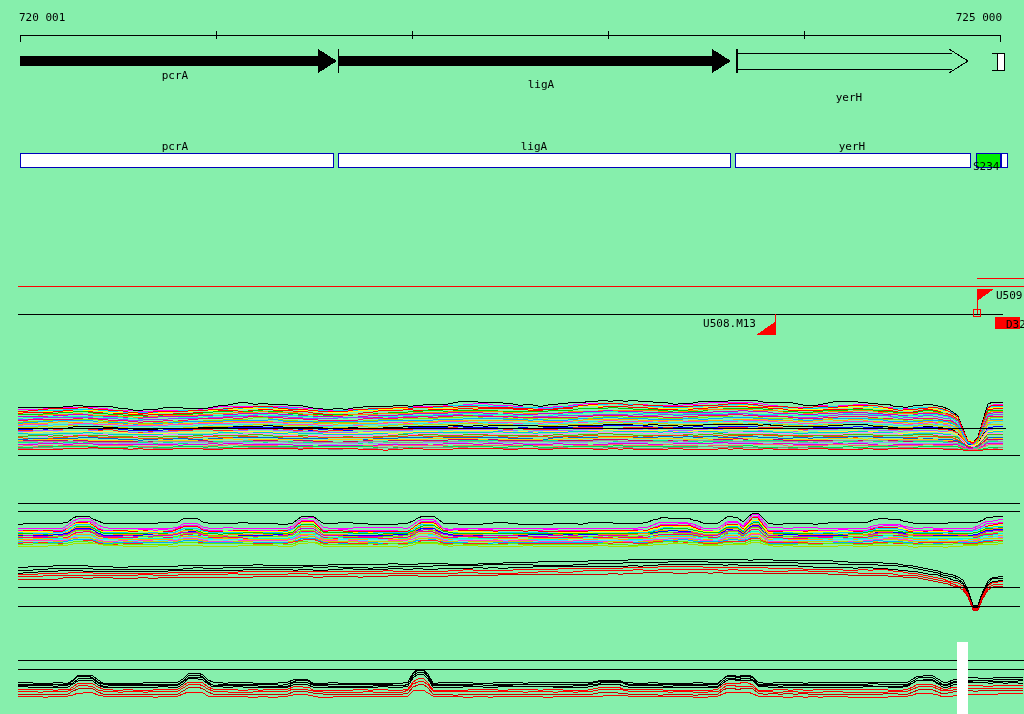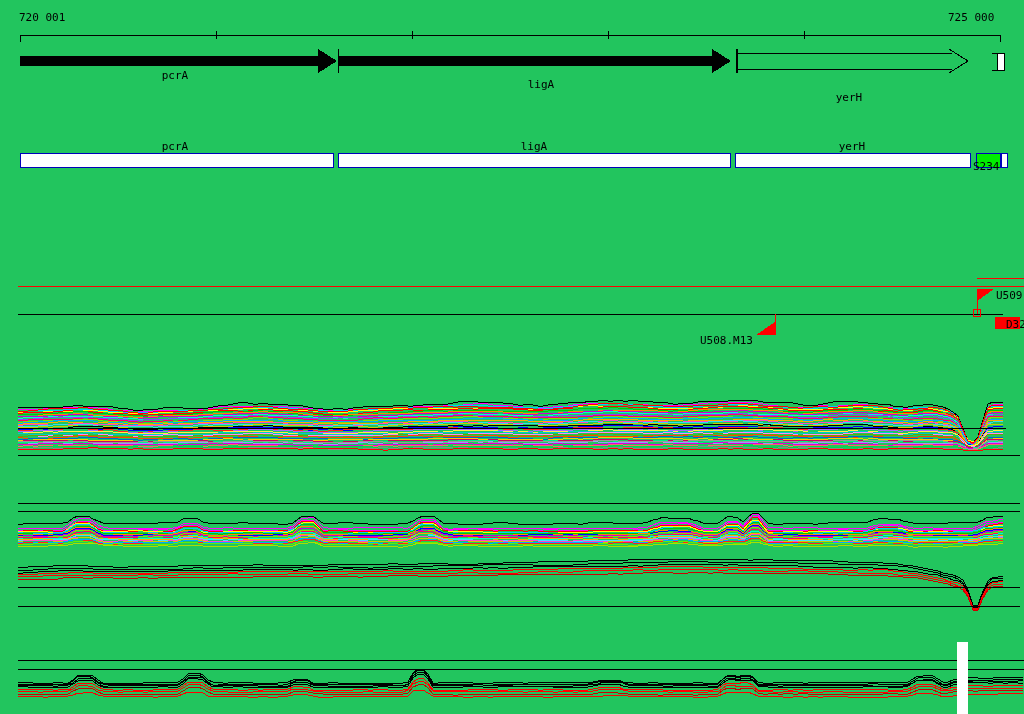--- a/index.html
+++ b/index.html
@@ -1,21 +1,21 @@
 <!DOCTYPE html>
 <html><head>
 <meta charset="utf-8">
 <style>
   html,body{margin:0;padding:0;background:#fff;}
-  #screen{position:relative;width:1024px;height:714px;overflow:hidden;background:#22c55e;
+  #screen{position:relative;width:1024px;height:714px;overflow:hidden;background:#86efac;
           font-family:"DejaVu Sans Mono",monospace;}
   #gfx{position:absolute;left:0;top:0;shape-rendering:crispEdges;}
   .lbl{position:absolute;font:11px/13px "DejaVu Sans Mono",monospace;color:#000;white-space:pre;}
   .ctr{text-align:center;}
-  .rt{}
+  .rt{text-align:right;}
 </style>
 </head>
 <body>
 
 <div id="screen">
   <svg id="gfx" width="1024" height="714" viewBox="0 0 1024 714">
       <line x1="20" y1="35" x2="1000" y2="35" stroke="#000000" stroke-width="1"></line>
       <line x1="20" y1="35" x2="20" y2="42" stroke="#000000" stroke-width="1"></line>
       <line x1="1000" y1="35" x2="1000" y2="42" stroke="#000000" stroke-width="1"></line>
       <line x1="216" y1="31" x2="216" y2="39" stroke="#000000" stroke-width="1"></line>
@@ -150,16 +150,16 @@
 
   <span class="lbl ctr" style="left:145px;top:69px;width:60px">pcrA</span>
   <span class="lbl ctr" style="left:511px;top:78px;width:60px">ligA</span>
   <span class="lbl ctr" style="left:819px;top:91px;width:60px">yerH</span>
 
   <span class="lbl ctr" style="left:145px;top:140px;width:60px">pcrA</span>
   <span class="lbl ctr" style="left:504px;top:140px;width:60px">ligA</span>
   <span class="lbl ctr" style="left:822px;top:140px;width:60px">yerH</span>
   <span class="lbl" style="left:973px;top:160px">S234</span>
 
-  <span class="lbl rt" style="left:700px;top:334px;width:56px">U508.M13</span>
+  <span class="lbl rt" style="left:700px;top:317px;width:56px">U508.M13</span>
   <span class="lbl" style="left:996px;top:289px">U509.</span>
   <span class="lbl" style="left:1006px;top:318px">D32</span>
 </div>
 
 </body></html>

